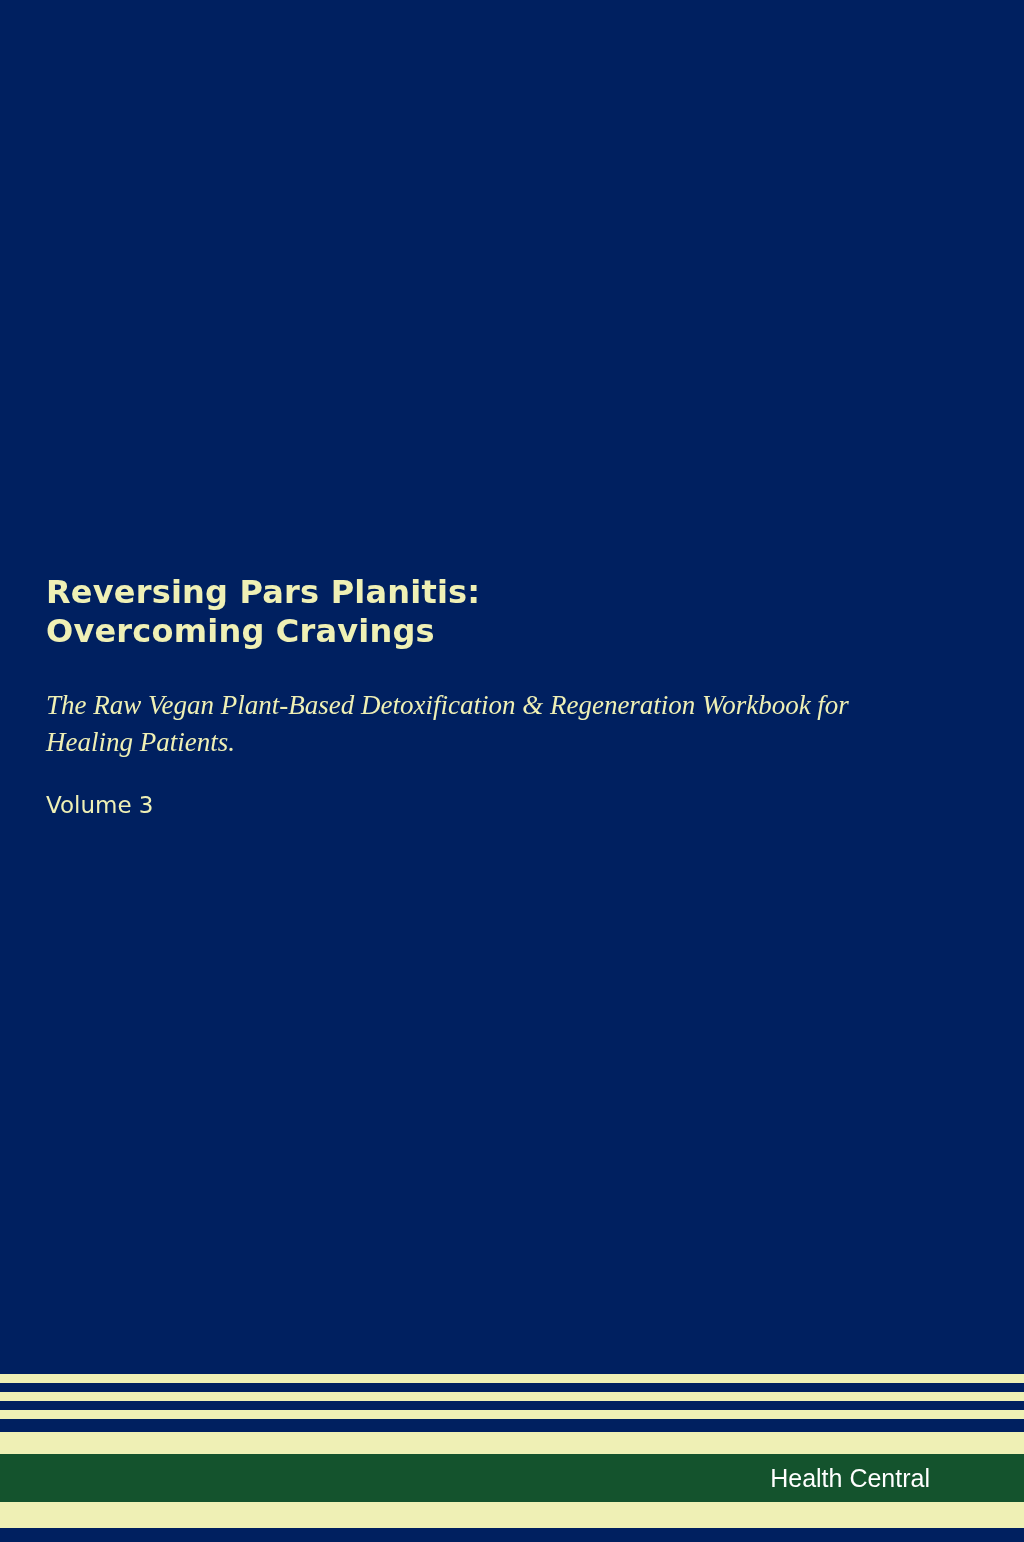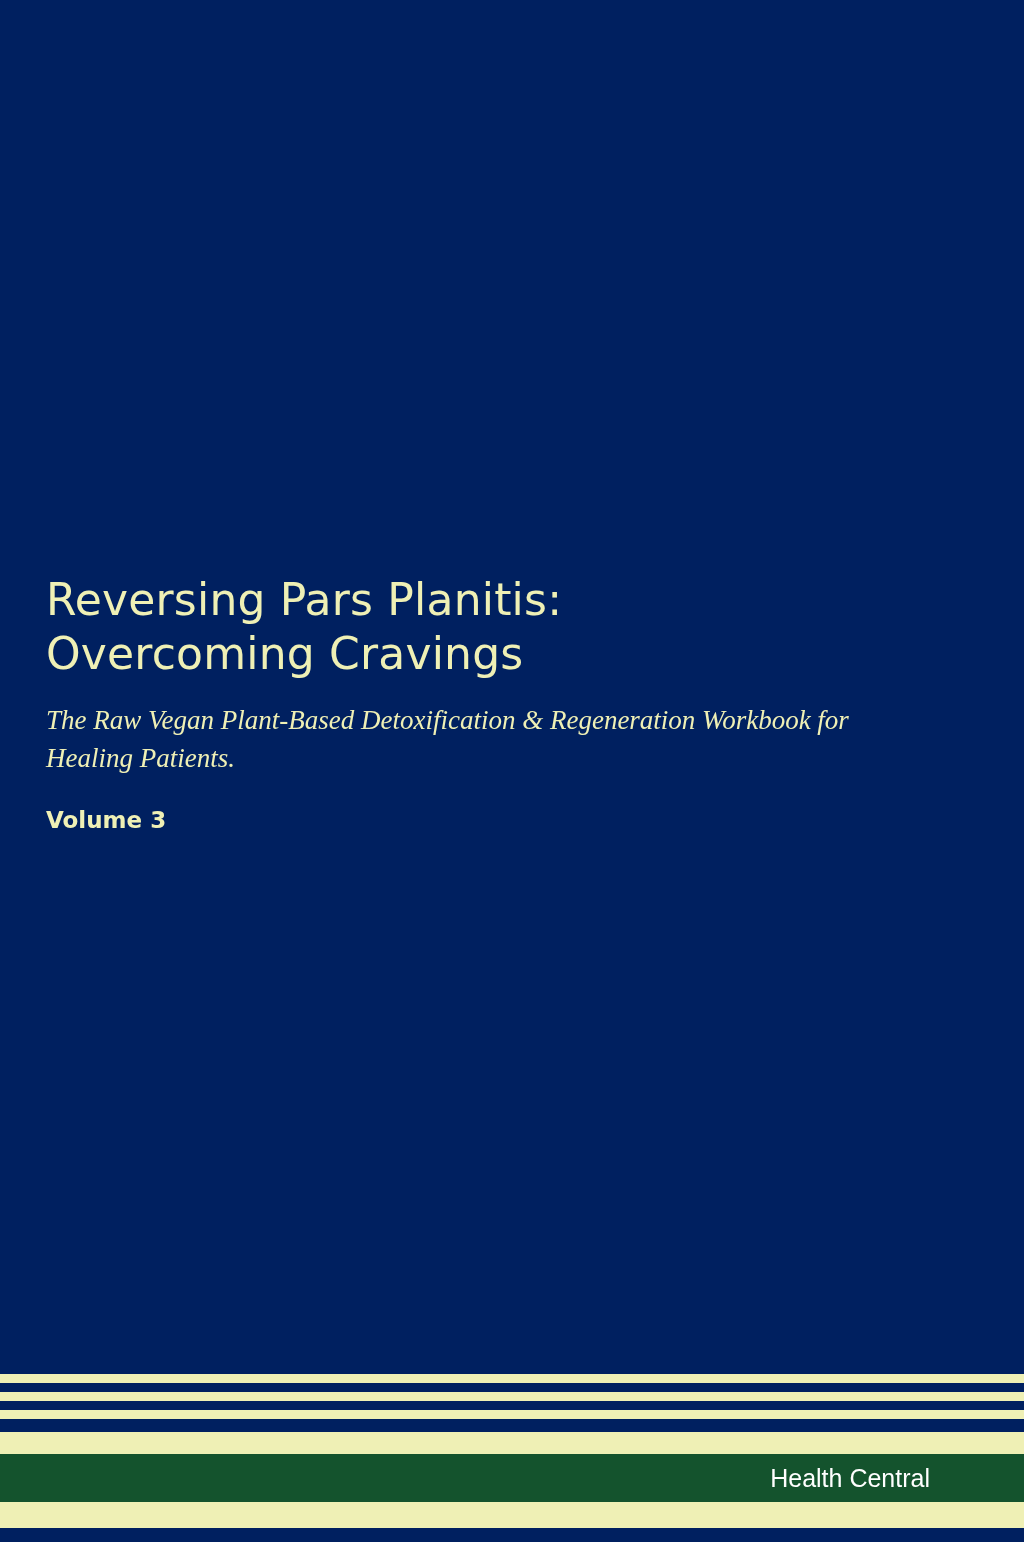--- a/index.html
+++ b/index.html
@@ -23,41 +23,41 @@
   }
   .text-block {
     position: absolute;
     left: 46px;
     top: 573px;
     width: 880px;
   }
   .book-title {
     color: #eff0b5;
     font-family: "DejaVu Sans", sans-serif;
-    font-weight: normal;
-    font-size: 44px;
+    font-weight: bold;
+    font-size: 32px;
     line-height: 1.22;
     letter-spacing: 0.2px;
-    margin: 0 0 22px 0;
+    margin: 0 0 36px 0;
     max-width: 660px;
   }
   .book-subtitle {
     color: #eff0b5;
     font-family: "Liberation Serif", serif;
     font-weight: normal;
     font-size: 27px;
     line-height: 1.38;
     margin: 0 0 30px 0;
     max-width: 865px;
     font-style: italic;
   }
   .book-volume {
     color: #eff0b5;
     font-family: "DejaVu Sans", sans-serif;
-    font-weight: bold;
+    font-weight: normal;
     font-size: 23px;
     margin: 0;
   }
   
   .stripes {
     position: absolute;
     left: 0;
     bottom: 0;
     width: 1024px;
   }

